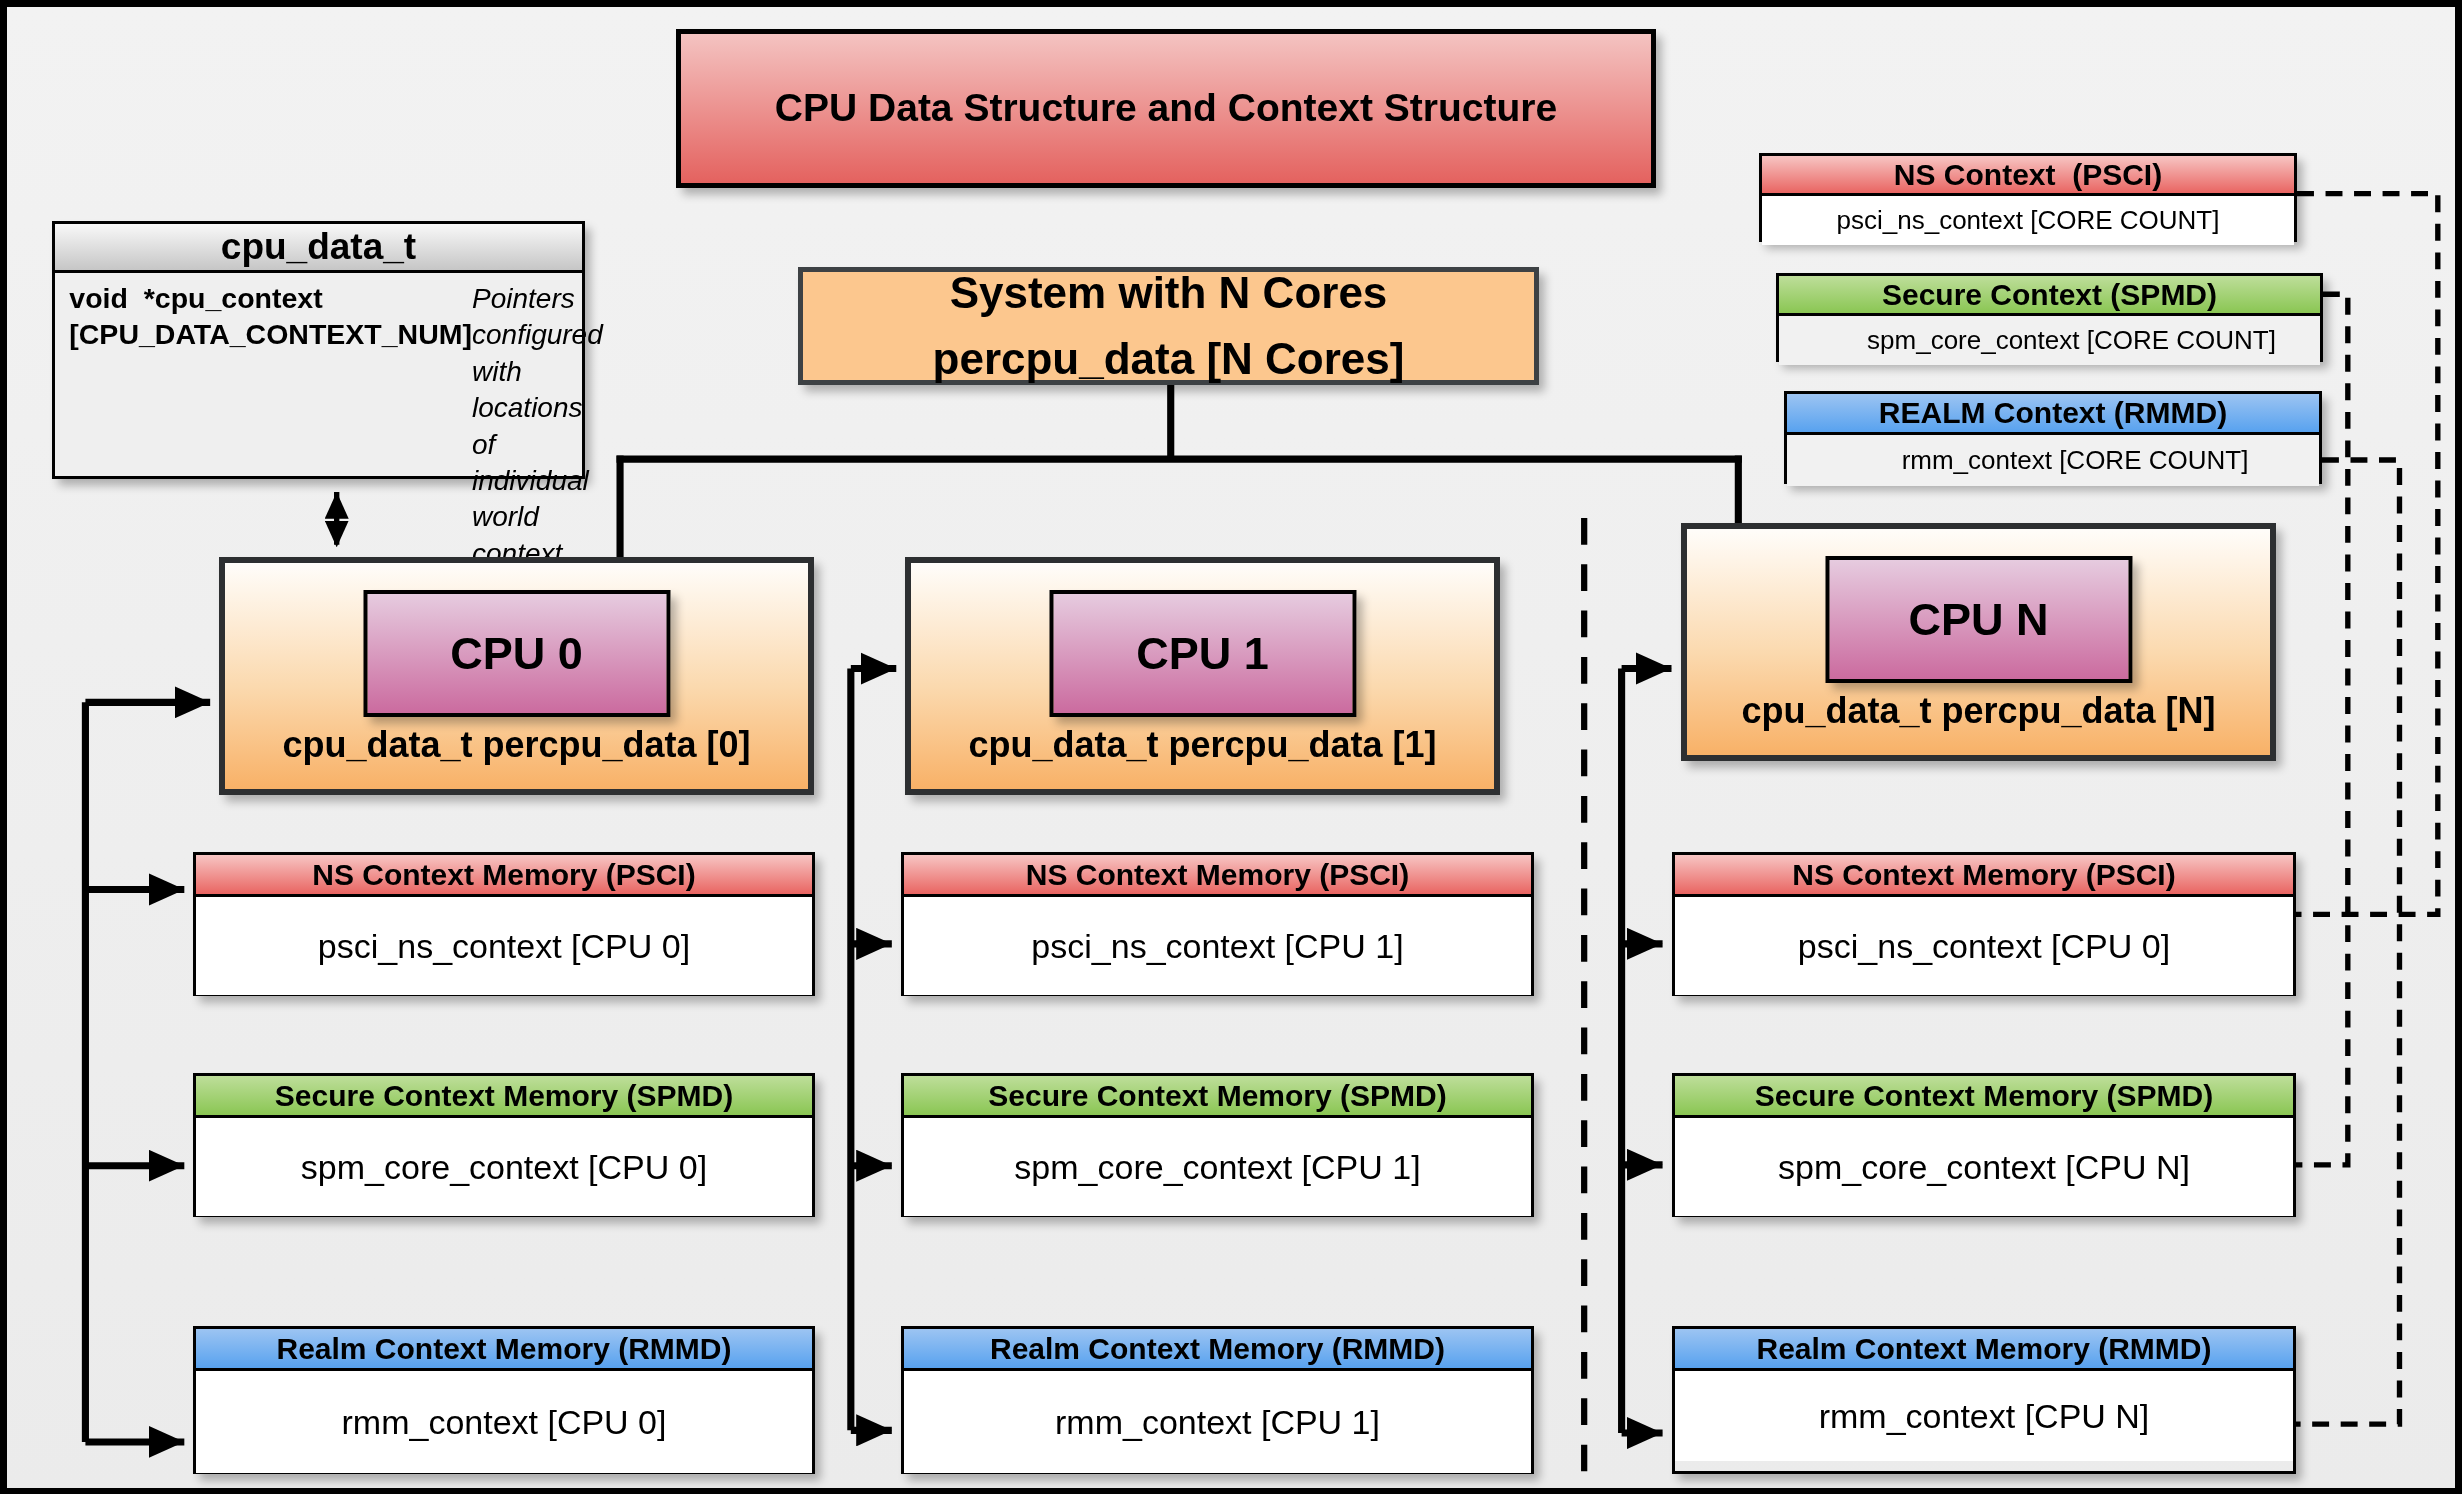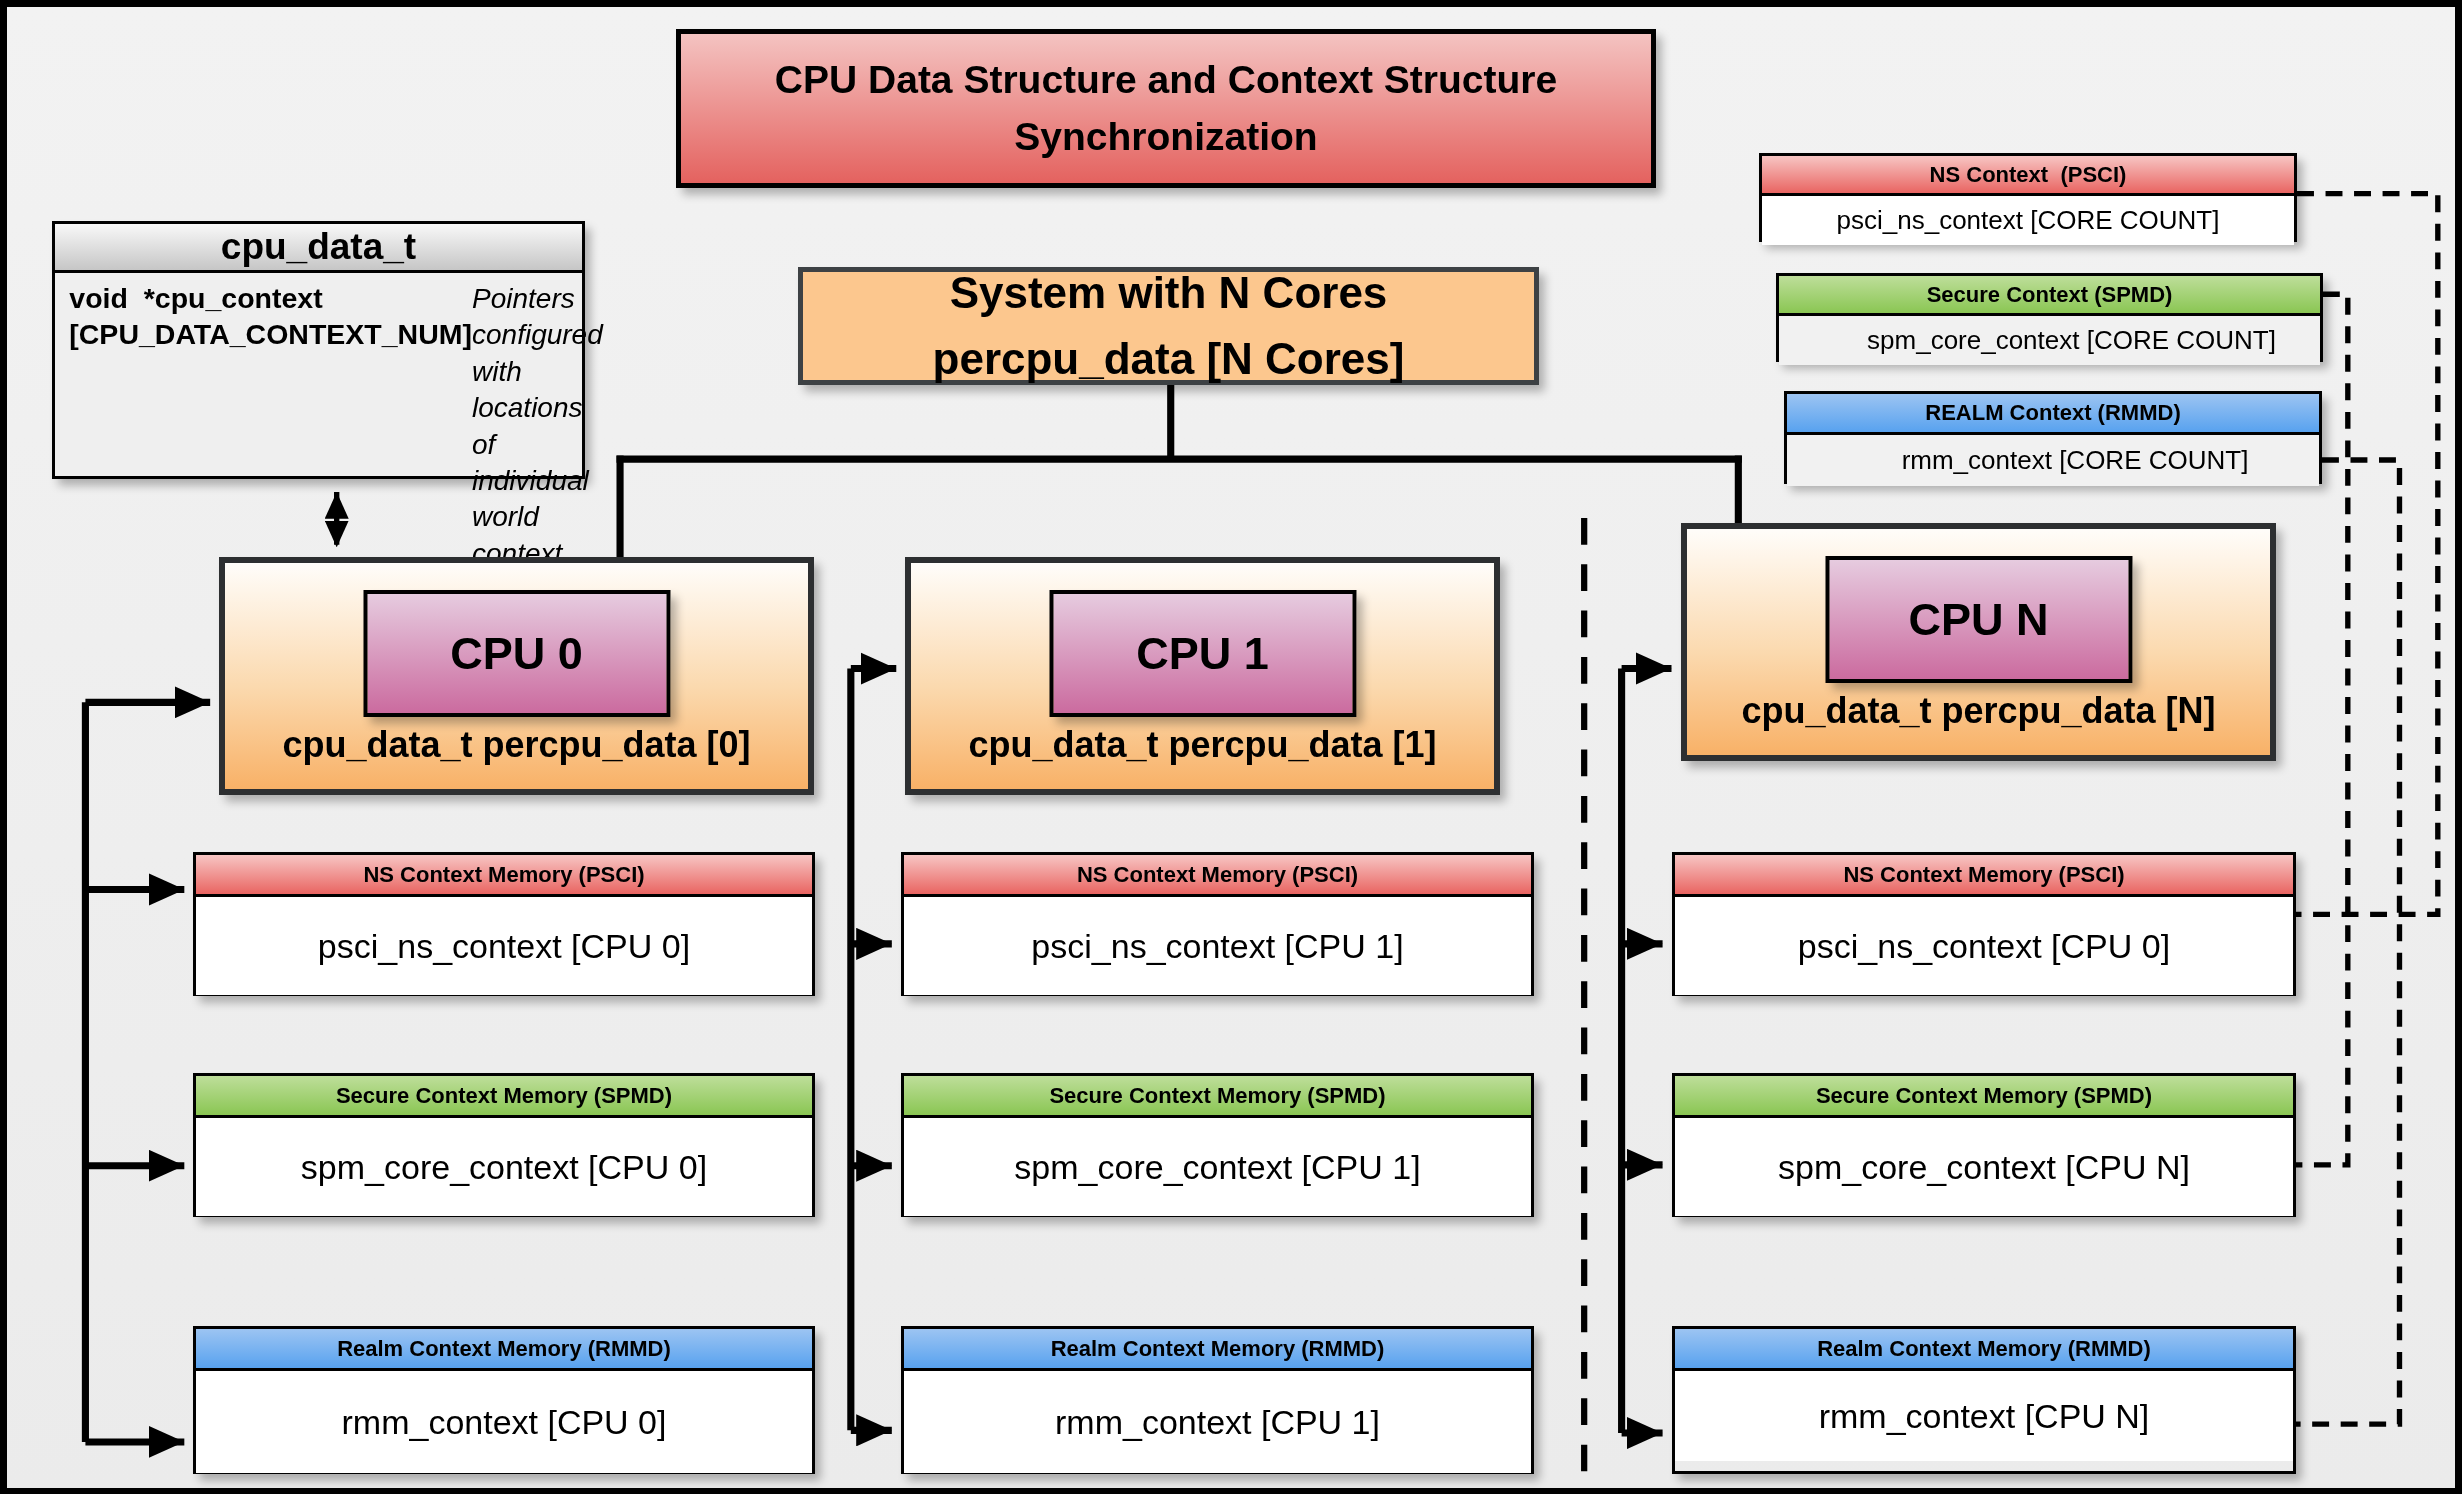--- a/index.html
+++ b/index.html
@@ -47,21 +47,21 @@
   .system-box{
     border:5.3px solid #3d4144;
     background:#fcc78e;
     font-weight:bold;font-size:44px;line-height:1.5;
   }
 
   
   .hb{border:3.6px solid #000;}
   .hb .hdr{
     display:flex;align-items:center;justify-content:center;
-    font-weight:bold;font-size:22px;
+    font-weight:bold;font-size:30px;
     border-bottom:3.6px solid #000;
     overflow:hidden;
   }
   .hb .bod{
     display:flex;align-items:center;justify-content:center;
     font-size:26px;
   }
   .hdr-red{background:linear-gradient(#f7c5c3,#e96562);}
   .hdr-green{background:linear-gradient(#bede9a,#8ac653);}
   .hdr-blue{background:linear-gradient(#9cc4f2,#58a2ef);}
@@ -141,21 +141,20 @@
 
     <g stroke="#000" stroke-width="6" fill="none" stroke-dasharray="19 13">
       <path d="M2570 209 L2728 209 L2728 1018 L2568 1018"></path>
       <path d="M2599 322 L2627 322 L2627 1299 L2568 1299"></path>
       <path d="M2598 508 L2685 508 L2685 1590 L2568 1590"></path>
     </g>
   </svg>
 
   <div class="box layer title-box shadow center" style="left:669px;top:22px;width:980px;height:159px;">
     <div>CPU Data Structure and Context Structure</div>
-    <div>Synchronization</div>
   </div>
 
   <div class="box layer struct-box shadow" style="left:45px;top:214px;width:533px;height:258px;">
     <div class="struct-hdr">cpu_data_t</div>
     <div class="struct-body">
       <div class="struct-field">
         <div class="pre">void  *cpu_context</div>
         <div class="pre">[CPU_DATA_CONTEXT_NUM]</div>
       </div>
       <div class="struct-note">

